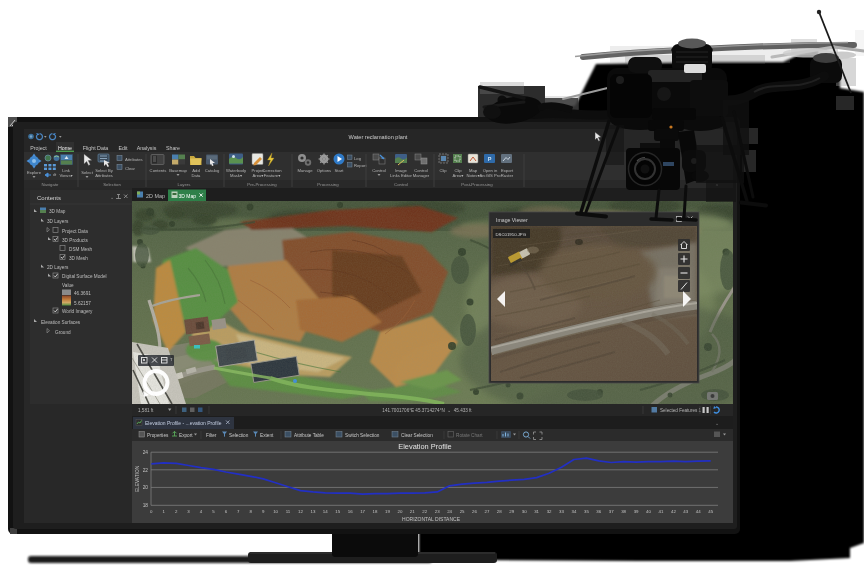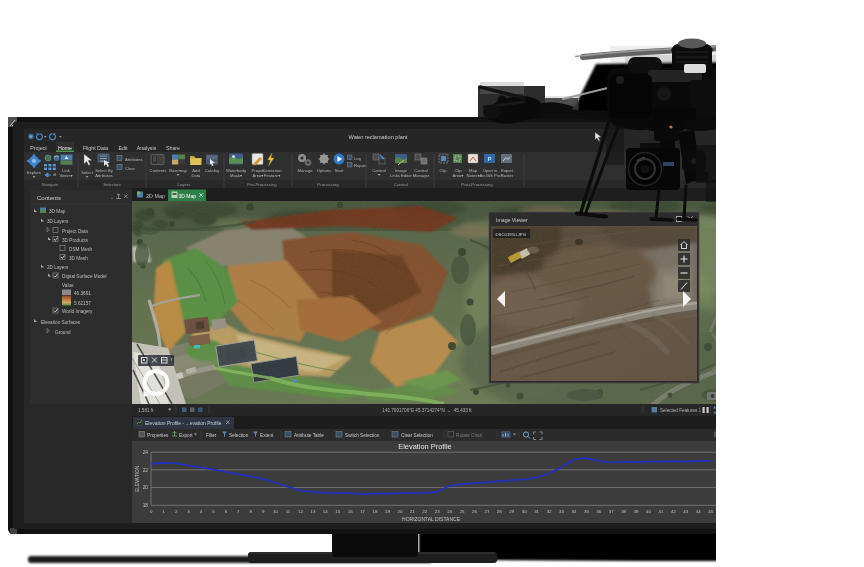--- a/index.html
+++ b/index.html
@@ -1,16 +1,16 @@
 <!DOCTYPE html>
 <html><head>
 <meta charset="utf-8">
 <style>
 html,body{margin:0;padding:0;background:#fff;}
-#stage{position:relative;width:716px;height:567px;overflow:hidden;font-family:"Liberation Sans",sans-serif;}
+#stage{position:relative;width:864px;height:567px;overflow:hidden;font-family:"Liberation Sans",sans-serif;}
 svg{display:block;}
 </style>
 </head>
 <body>
 <div id="stage">
 <svg width="864" height="567" viewBox="0 0 864 567" font-family="Liberation Sans,sans-serif">
 <defs>
 <filter id="b1" x="-20%" y="-20%" width="140%" height="140%">
           <feGaussianBlur stdDeviation="1"></feGaussianBlur>
         </filter>

